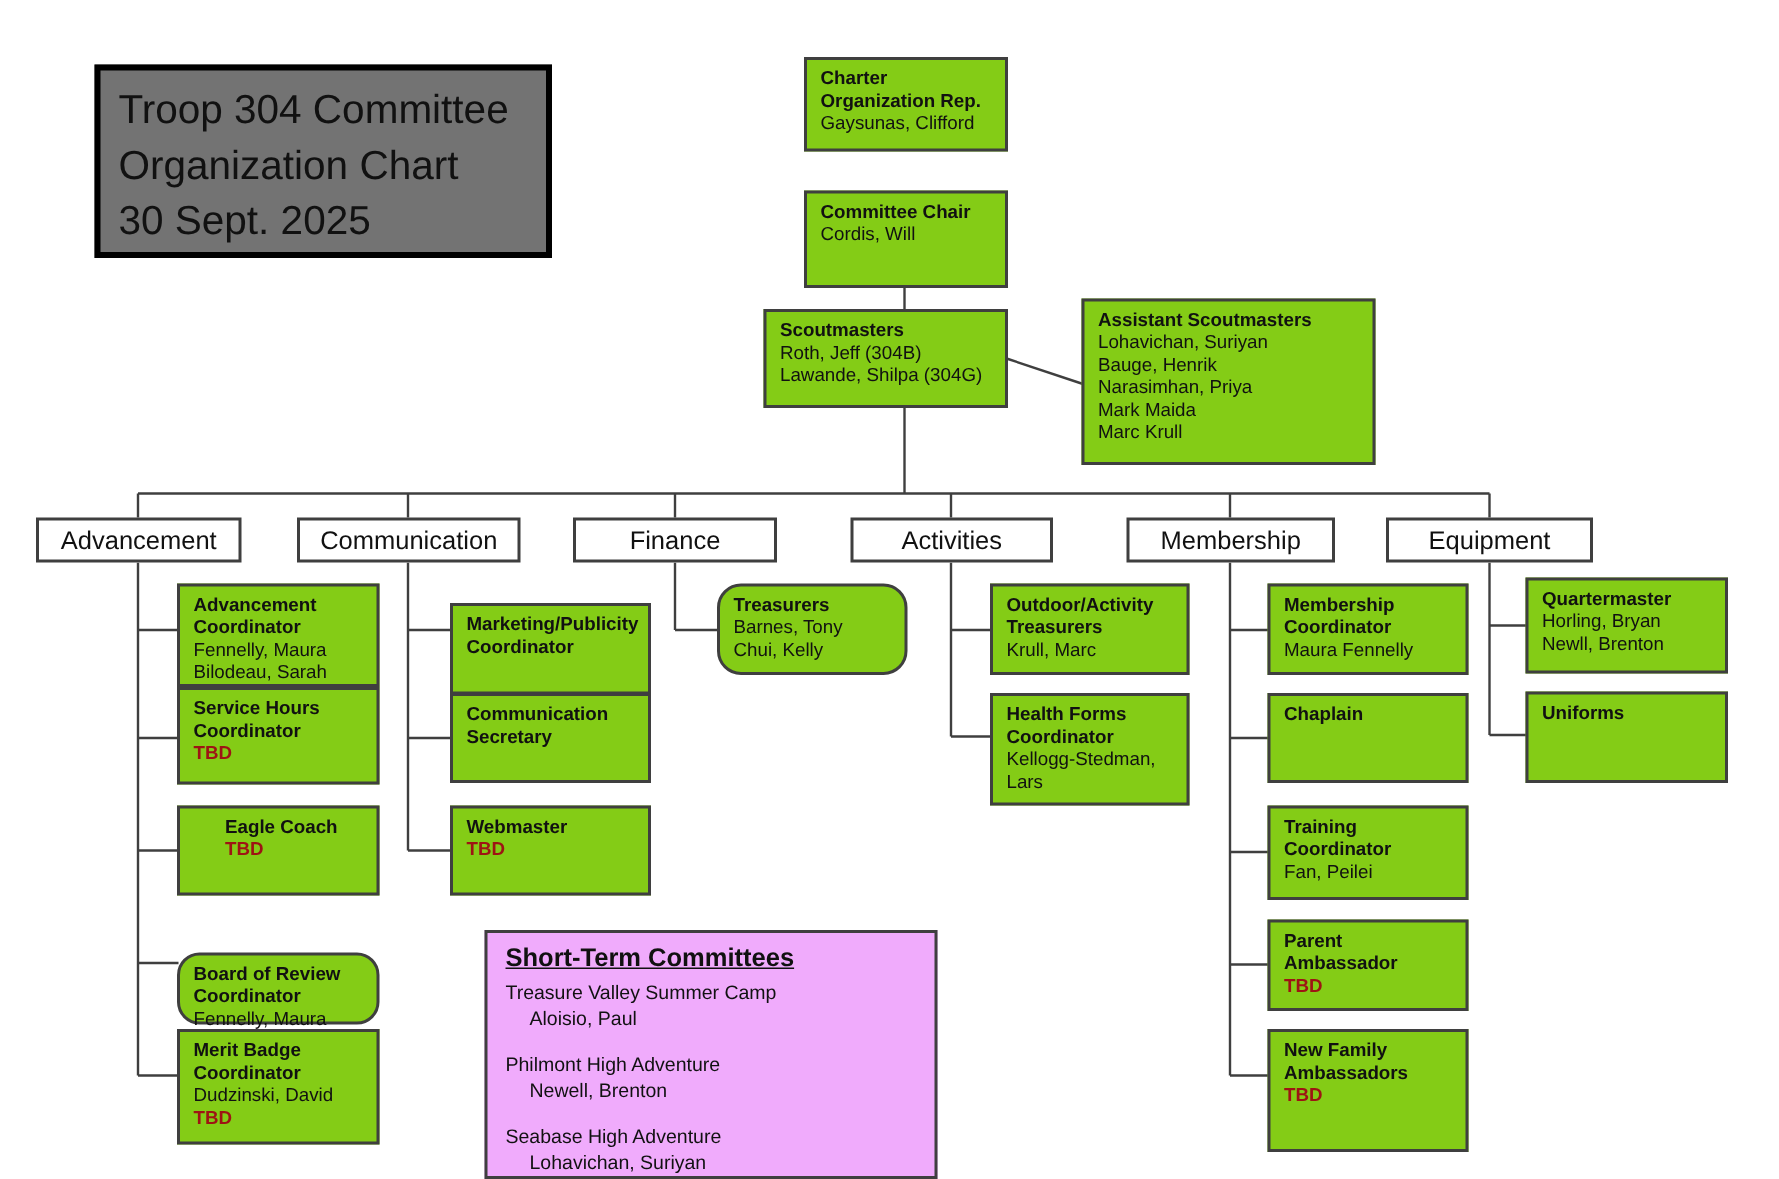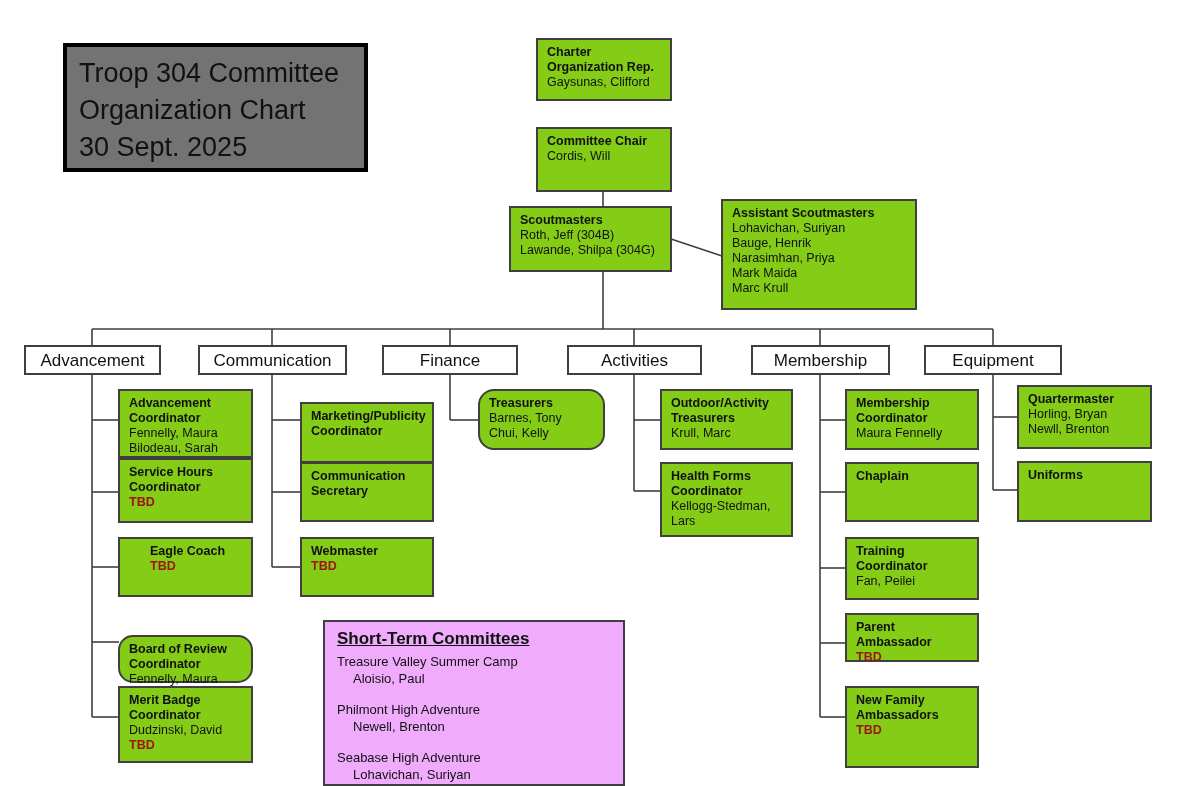--- a/index.html
+++ b/index.html
@@ -181,21 +181,21 @@
     <div class="names">Maura Fennelly</div>
   </div>
   <div class="box" style="left:845px;top:462px;width:134px;height:60px;">
     <div class="role">Chaplain</div>
   </div>
   <div class="box" style="left:845px;top:537px;width:134px;height:63px;">
     <div class="role">Training
 Coordinator</div>
     <div class="names">Fan, Peilei</div>
   </div>
-  <div class="box" style="left:845px;top:613px;width:134px;height:49px;">
+  <div class="box" style="left:845px;top:613px;width:134px;height:61px;">
     <div class="role">Parent Ambassador</div>
     <div class="tbd">TBD</div>
   </div>
   <div class="box" style="left:845px;top:686px;width:134px;height:82px;">
     <div class="role">New Family
 Ambassadors</div>
     <div class="tbd">TBD</div>
   </div>
 
   <div class="box" style="left:1017px;top:385px;width:135px;height:64px;">

